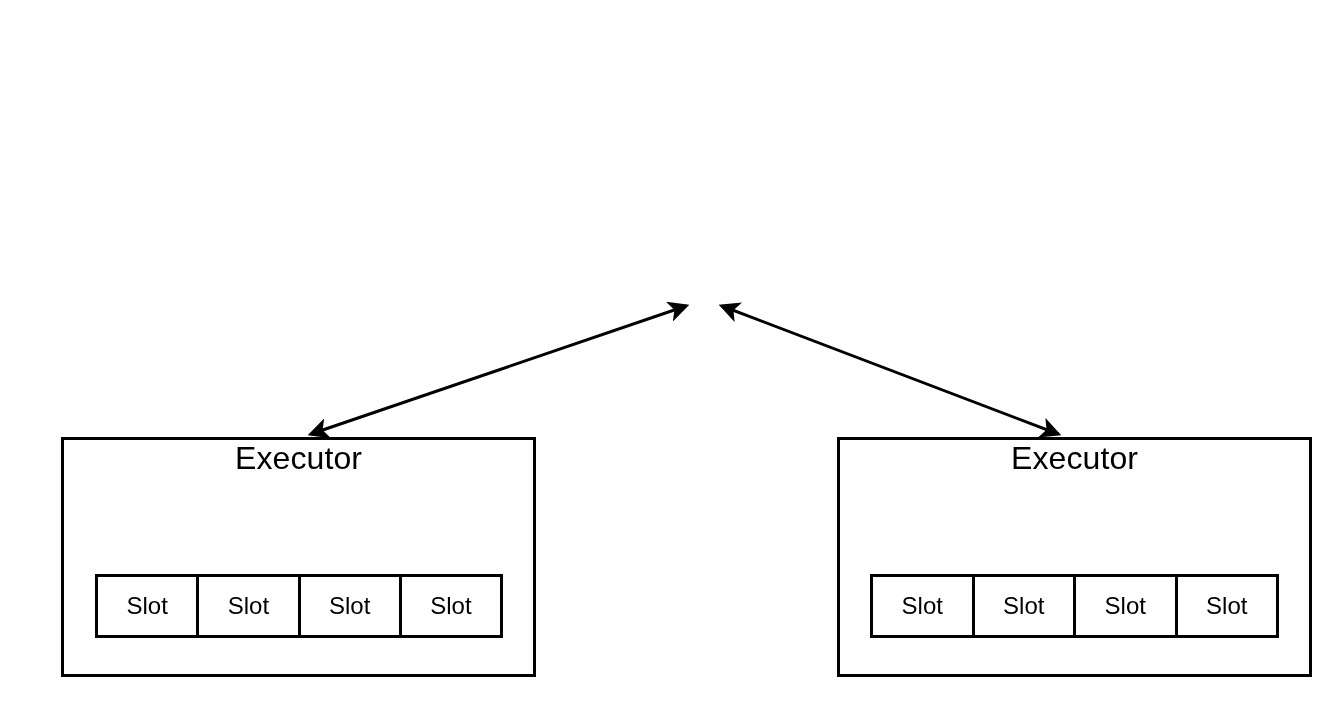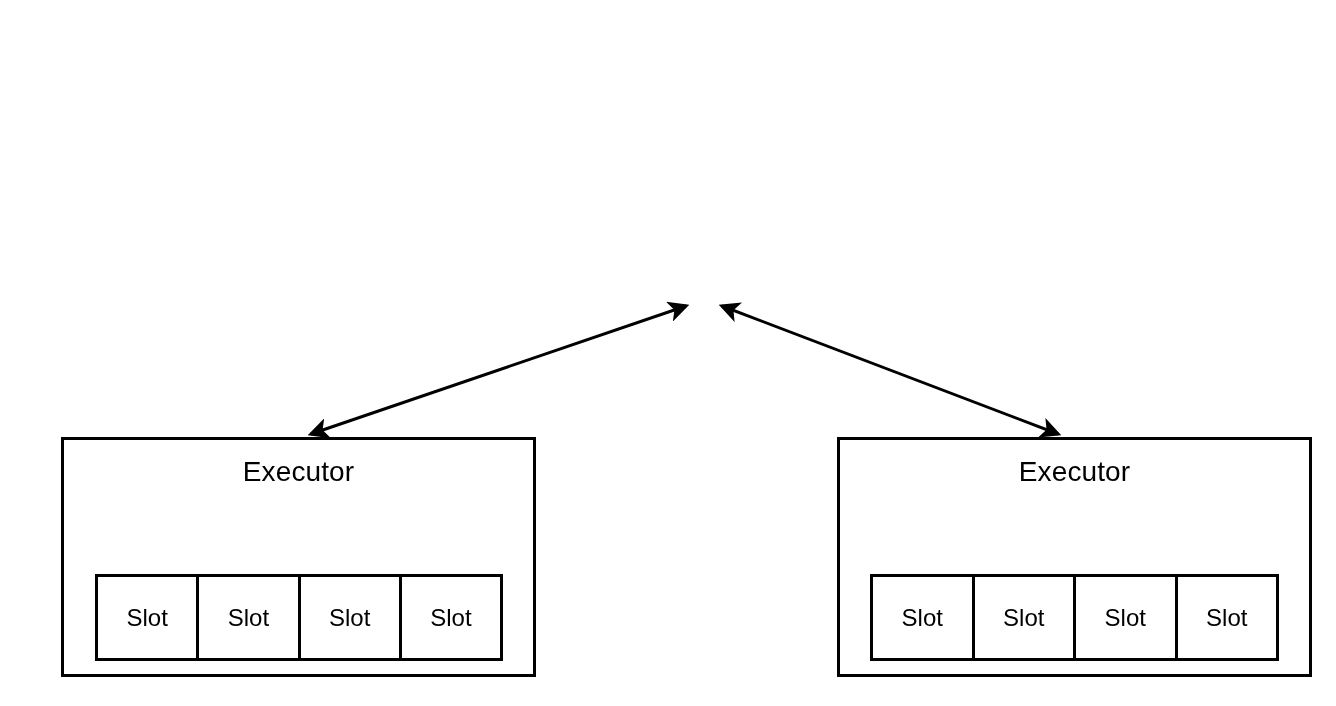--- a/index.html
+++ b/index.html
@@ -50,33 +50,33 @@
   }
 
   
   .executor-node {
     top: 437px;
     height: 240px;
   }
   #executor-left-node  { left: 61px;  width: 475px; }
   #executor-right-node { left: 837px; width: 475px; }
   .executor-node .node-label {
-    top: 18px;
-    font-size: 28px;
+    top: 4px;
+    font-size: 32px;
     line-height: 28px;
   }
 
   
   .slot-row {
     position: absolute;
     display: flex;
     box-sizing: border-box;
     border: 3px solid #000000;
     background: #404040;
-    height: 87px;
+    height: 64px;
   }
   #executor-left-node  .slot-row { left: 31px; top: 134px; width: 408px; }
   #executor-right-node .slot-row { left: 30px; top: 134px; width: 409px; }
 
   .slot-cell {
     box-sizing: border-box;
     flex: 1 1 0;
     display: flex;
     align-items: center;
     justify-content: center;

